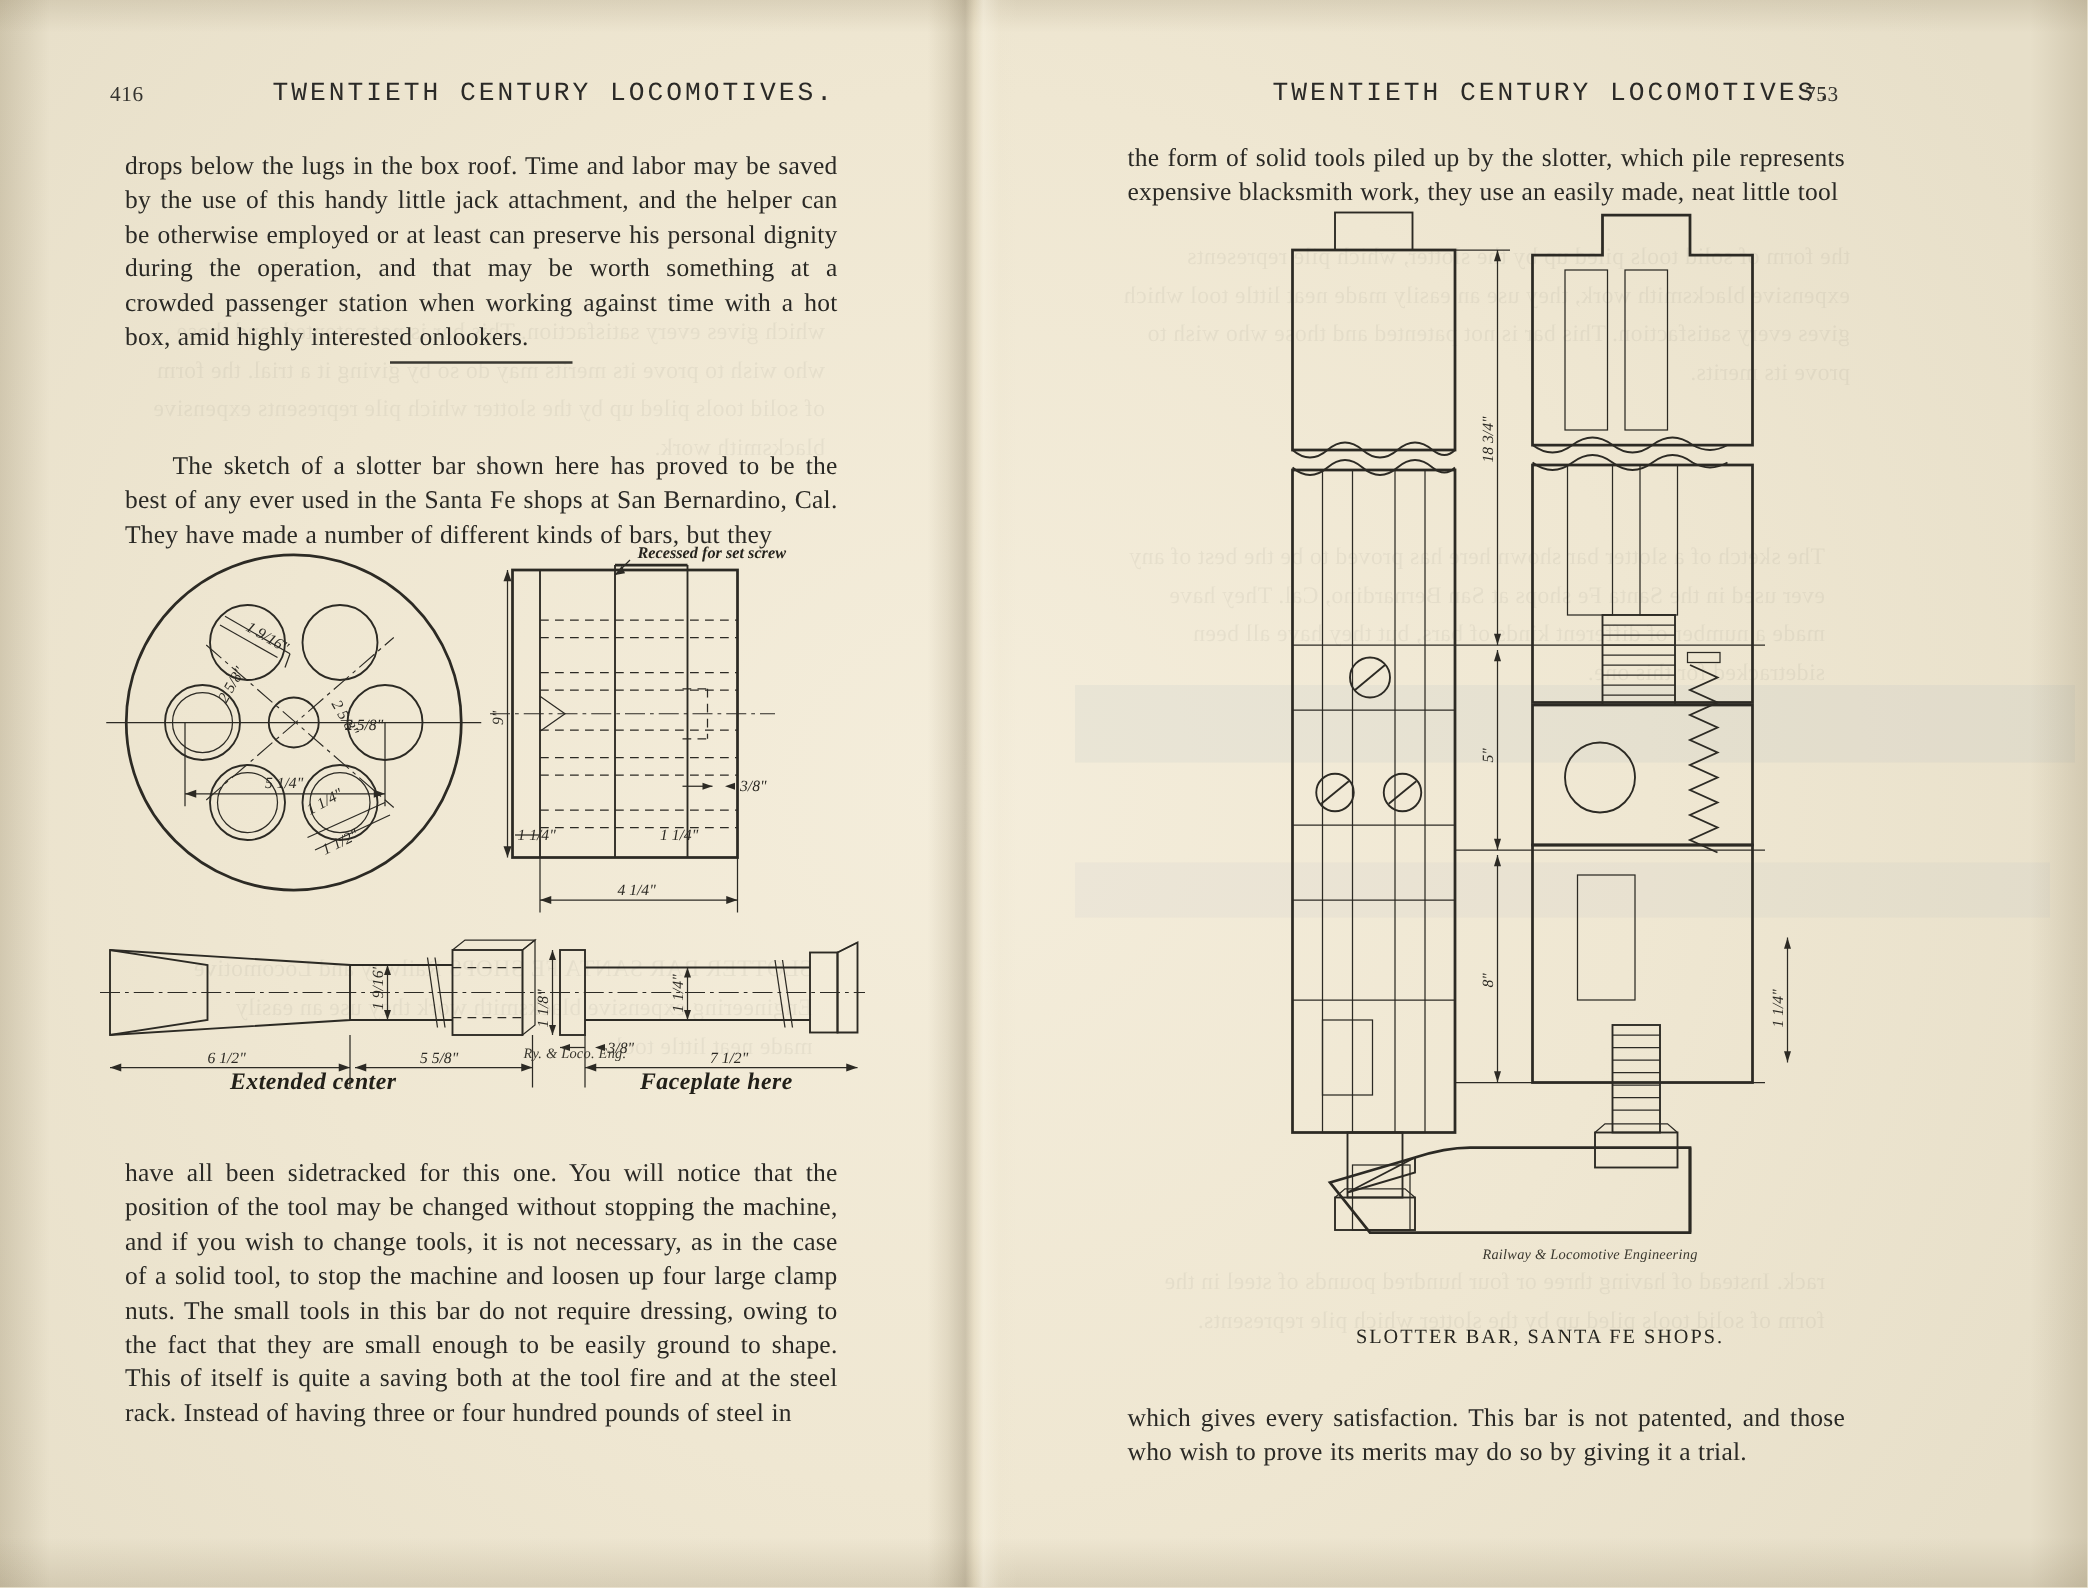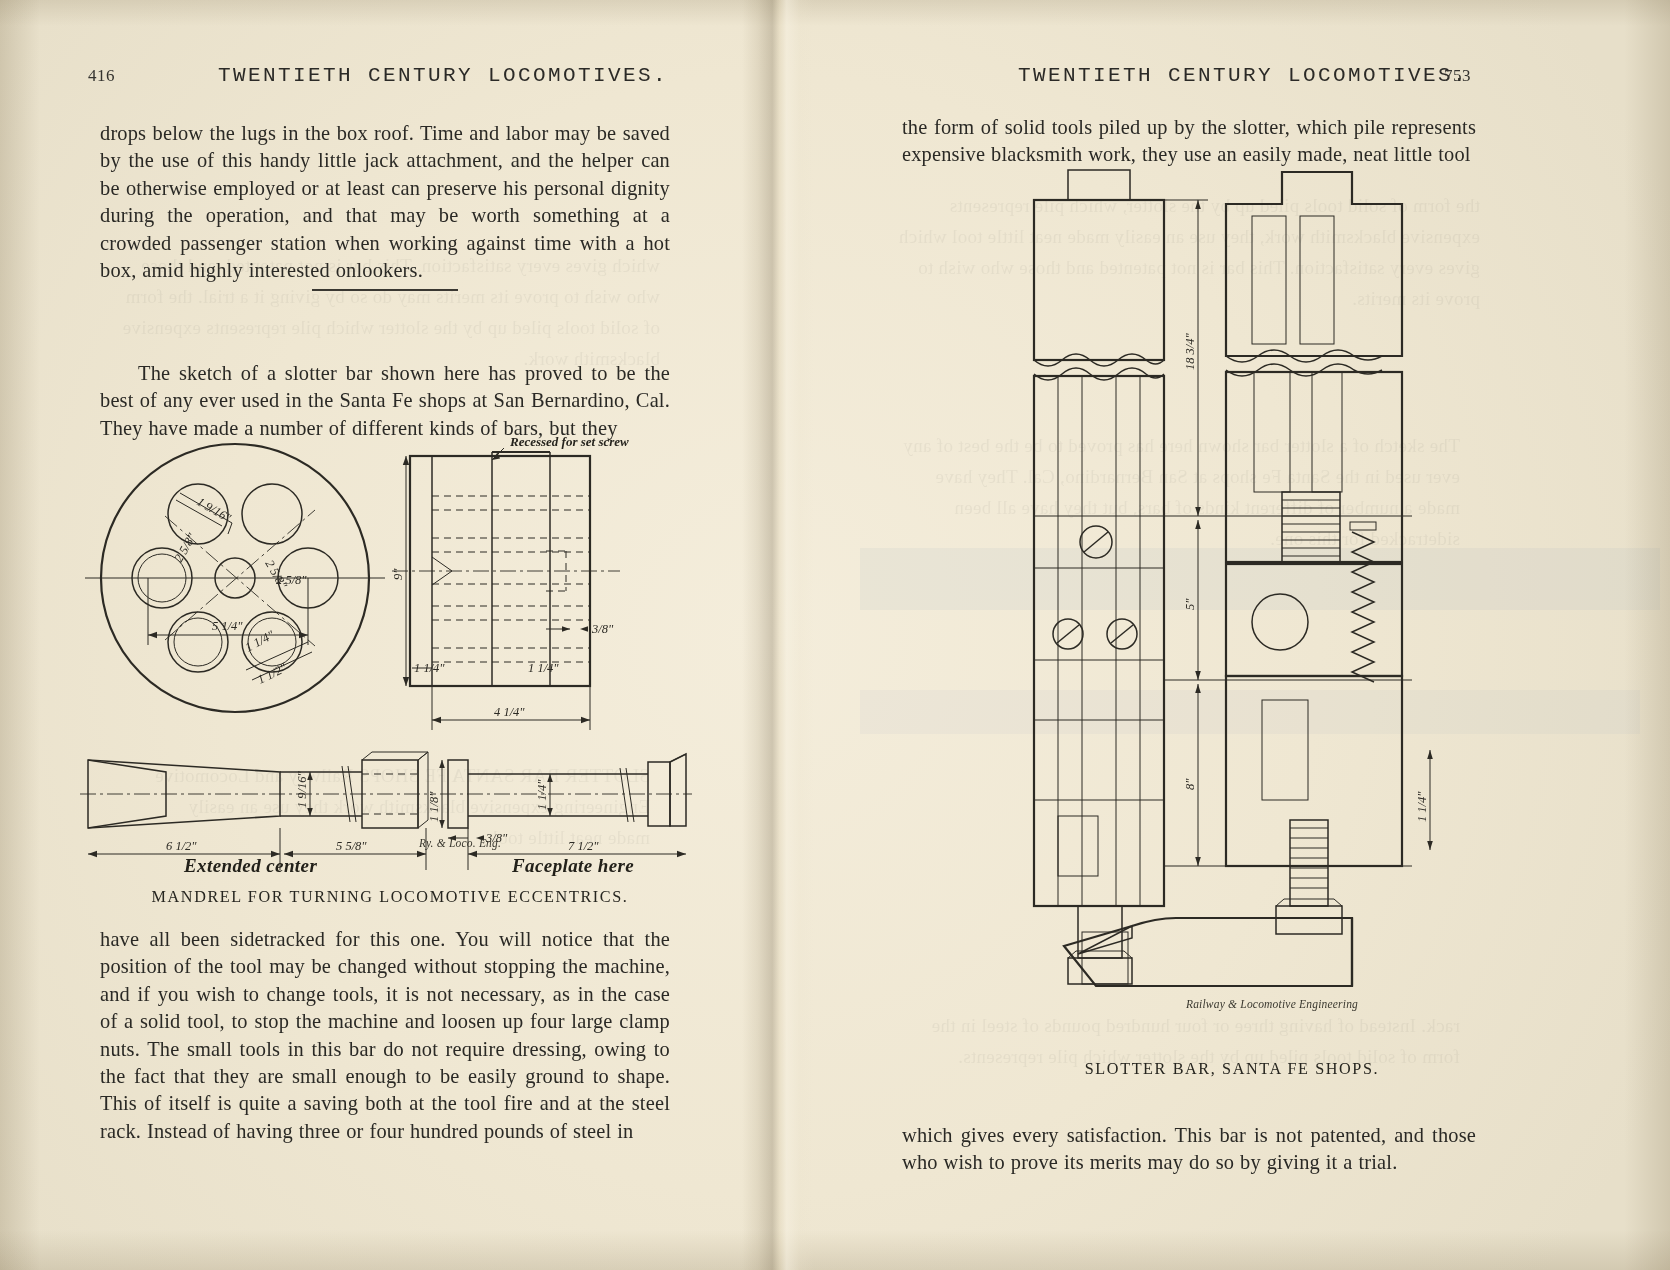--- a/index.html
+++ b/index.html
@@ -333,21 +333,20 @@
           <path d="M388,424 l9,-3.2 v6.4 z" fill="#2c2a24"></path>
           <path d="M606,424 l-9,-3.2 v6.4 z" fill="#2c2a24"></path>
           <line x1="388" y1="398" x2="388" y2="440" class="ln thin"></line>
           <text class="dimtxt" x="488" y="420">7 1/2"</text>
         </g>
       </svg>
 
       <div class="credit" style="left:310px;top:407px;width:140px;">Ry. &amp; Loco. Eng.</div>
       <div class="sublabel" style="left:104px;top:425px;">Extended center</div>
       <div class="sublabel" style="left:432px;top:425px;">Faceplate here</div>
-      <div class="figcaption" style="left:0;top:458px;width:620px;">MANDREL FOR TURNING LOCOMOTIVE ECCENTRICS.</div>
     </div>
 
     <div class="col" style="left:88px;top:914px;width:594px;">
       <p>have all been sidetracked for this one.  You will notice that the position of the tool may be changed without stopping the machine, and if you wish to change tools, it is not necessary, as in the case of a solid tool, to stop the machine and loosen up four large clamp nuts.  The small tools in this bar do not require dressing, owing to the fact that they are small enough to be easily ground to shape. This of itself is quite a saving both at the tool fire and at the steel rack.  Instead of having three or four hundred pounds of steel in</p>
     </div>
   </div>
 
   <div class="page" id="page-right">
 
     <div class="runhead" style="left:206px;">TWENTIETH CENTURY LOCOMOTIVES.</div>

